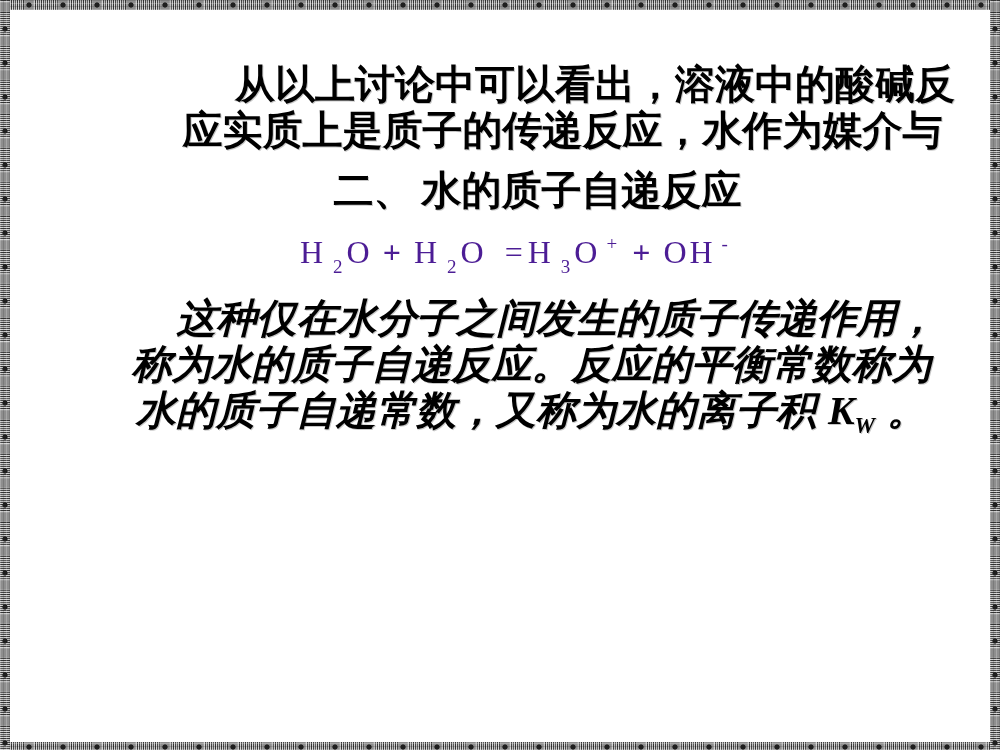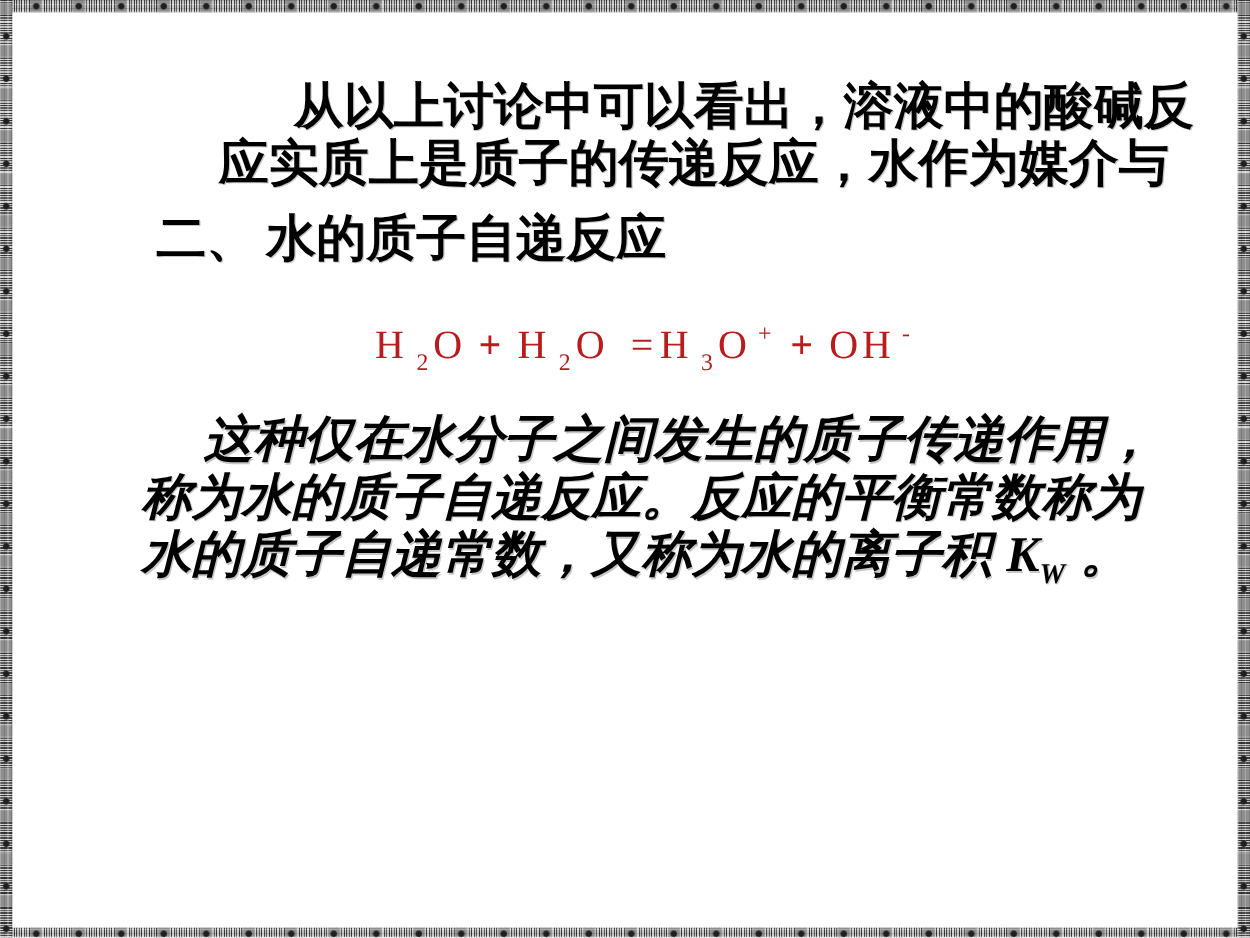--- a/index.html
+++ b/index.html
@@ -47,45 +47,46 @@
     padding: 52px 40px 0 103px;
     color: #000000;
   }
 
   .txt {
     font-size: 40px;
     font-weight: 700;
     line-height: 46px;
     white-space: nowrap;
     text-shadow: 1px 1px 0 rgba(0,0,0,0.22);
+    text-align: center;
   }
   .line { white-space: nowrap; }
 
   .p1-l1 { margin-left: 122px; }
   .p1-l2, .p1-l3 { margin-left: 62px; }
   .hplus { font-size: 24px; vertical-align: 14px; letter-spacing: 0; }
   .after-sup { margin-left: 6px; }
 
   .heading { margin-top: 14px; margin-left: 12px; }
   .heading-num { margin-right: 8px; }
 
   .p2 { margin-top: 4px; }
   .p2-l1 { margin-left: 94px; }
   .p2-l2, .p2-l3 { margin-left: 27px; }
 
   
   .equation {
-    margin-top: 30px;
+    margin-top: 16px;
     margin-left: 187px;
     font-size: 32px;
     font-weight: 400;
-    line-height: 62px;
+    line-height: 44px;
     letter-spacing: 3px;
     white-space: nowrap;
-    color: #b91c1c;
+    color: #4c1d95;
   }
   .equation .sub { font-size: 19px; position: relative; top: 10px; margin: 0 1px 0 7px; }
   .equation .sup { font-size: 19px; position: relative; top: -13px; margin: 0 2px 0 6px; }
   .equation .op  { font-weight: 700; margin: 0 10px; }
   .equation .eq-sign { font-weight: 400; margin: 0 2px 0 18px; }
 
   .p3 { margin-top: 17px; font-style: italic; }
   .p3-l1 { margin-left: 50px; }
   .p3-l2, .p3-l3 { margin-left: 0; }
   .kw-base { margin-left: 12px; }

